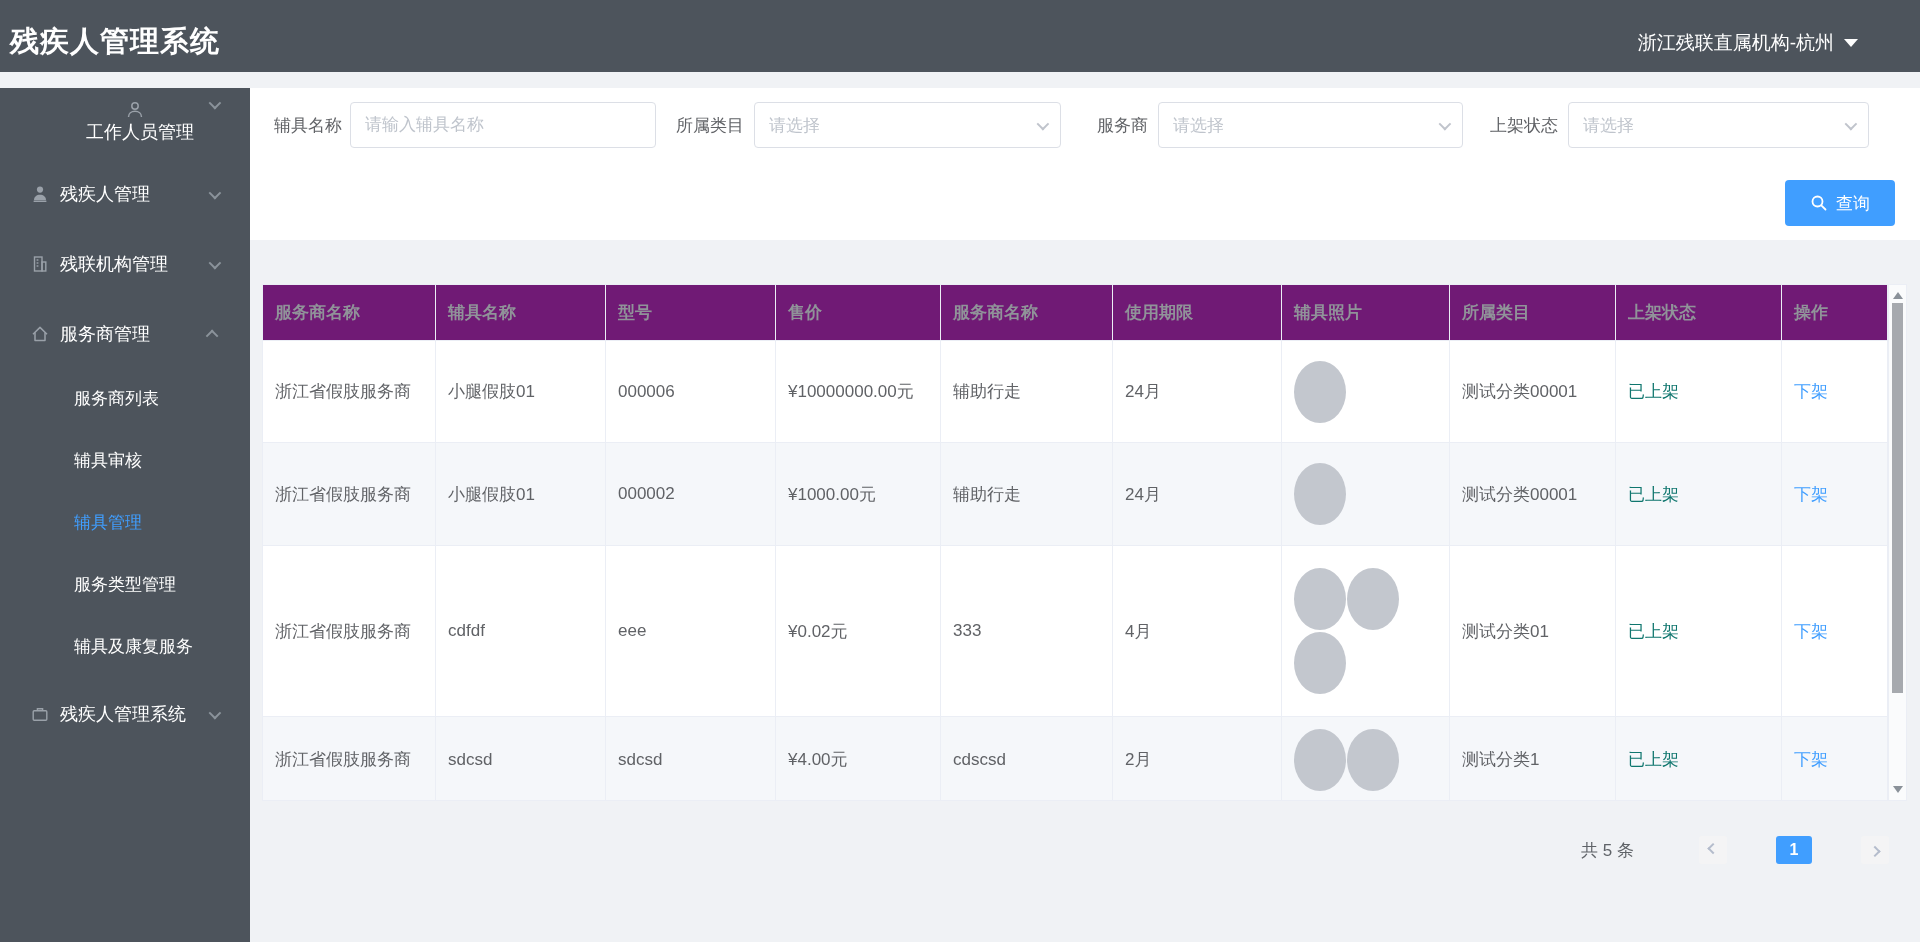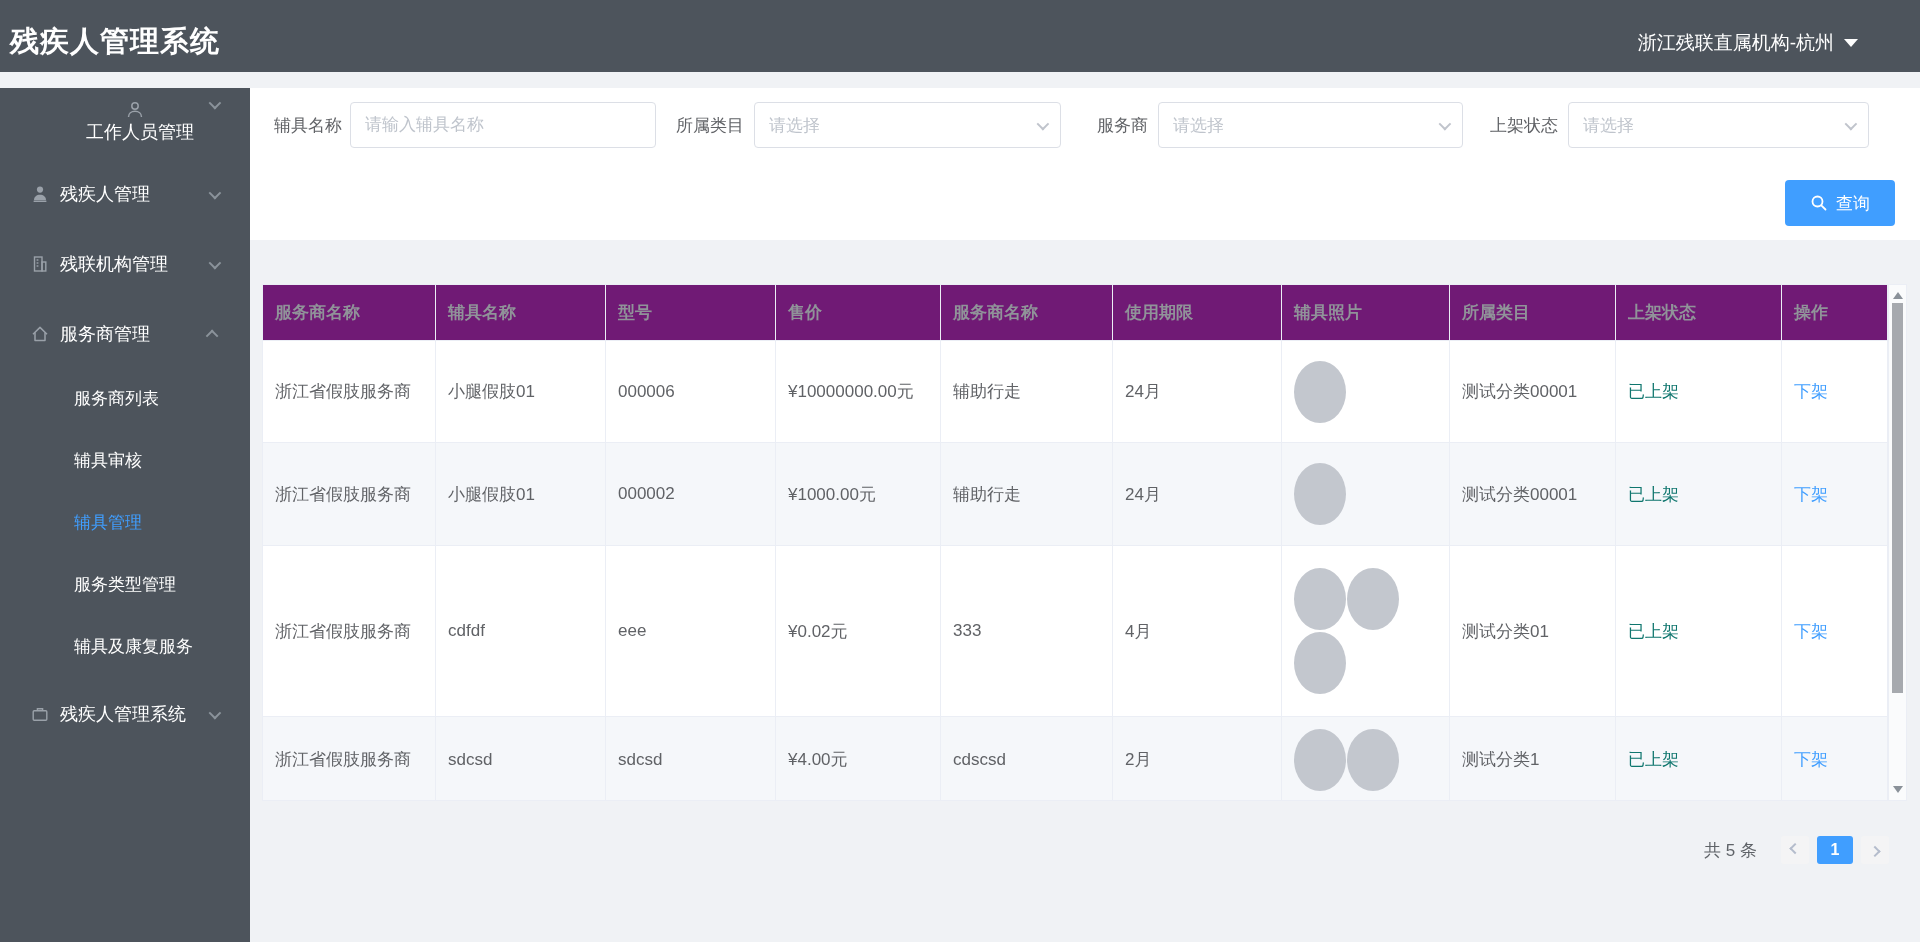--- a/index.html
+++ b/index.html
@@ -60,21 +60,21 @@
 
   
   .vscroll { position:absolute; right:0; top:0; width:18px; height:515px; background:#fafbfc; border-left:1px solid #ebeef5; }
   .vs-arrow-up { position:absolute; top:7px; left:4px; width:0; height:0; border-left:5px solid transparent;
     border-right:5px solid transparent; border-bottom:7px solid #8a9199; }
   .vs-arrow-down { position:absolute; bottom:7px; left:4px; width:0; height:0; border-left:5px solid transparent;
     border-right:5px solid transparent; border-top:7px solid #8a9199; }
   .vs-thumb { position:absolute; left:3px; top:18px; width:11px; height:390px; background:#a6a9ae; cursor:pointer; }
 
   
-  .pager { position:absolute; top:836px; right:31px; height:28px; display:flex; align-items:center; }
+  .pager { position:absolute; top:836px; right:31px; height:28px; display:flex; align-items:center;gap:41px; }
   .pager-total { font-size:17px; color:#5f6368; margin-right:24px; }
   .pg-btn { width:28px; height:28px; background:#f4f4f5; border-radius:3px; display:flex; align-items:center;
     justify-content:center; cursor:pointer; }
   .pg-btn .caret { width:8px; height:8px; border-color:#b4bccc; }
   .caret.left { transform:rotate(135deg) translate(-1px,1px); }
   .caret.right { transform:rotate(-45deg) translate(-1px,1px); }
   .pg-page { width:36px; height:28px; background:#409eff; border-radius:3px; color:#ffffff; font-size:16px;
     font-weight:700; display:flex; align-items:center; justify-content:center; margin:0 8px; cursor:pointer; }
 </style>
 </head>

